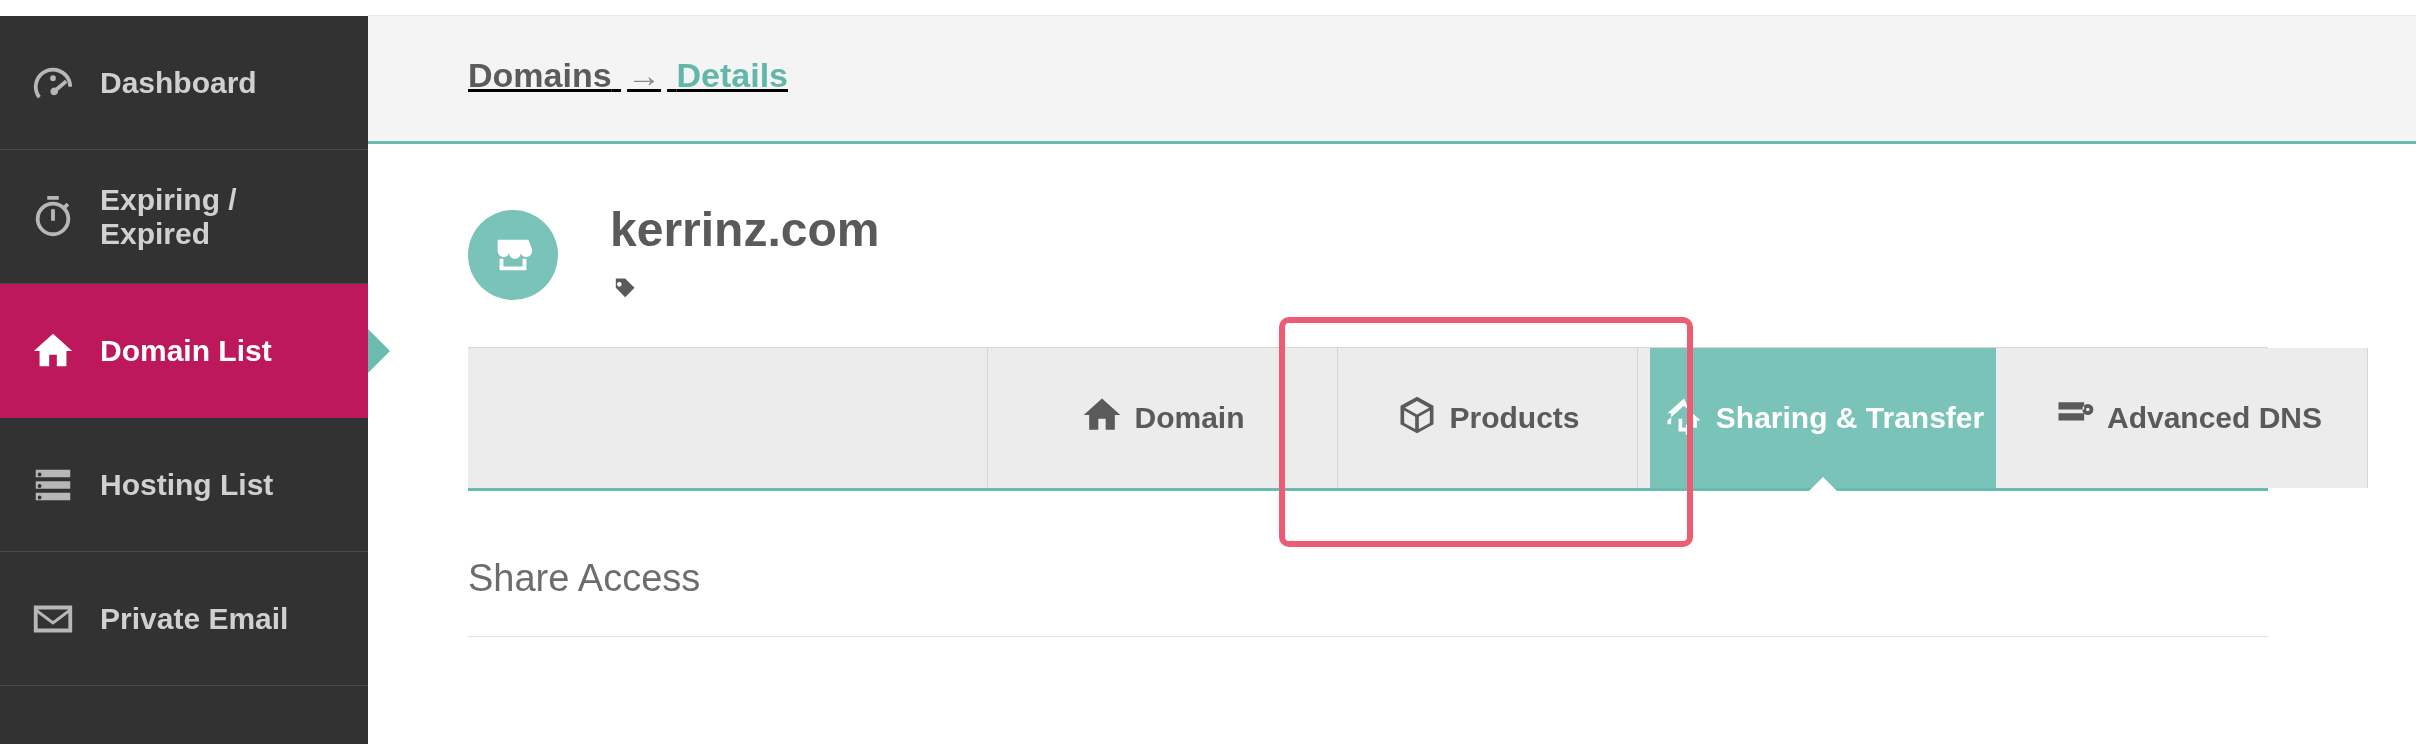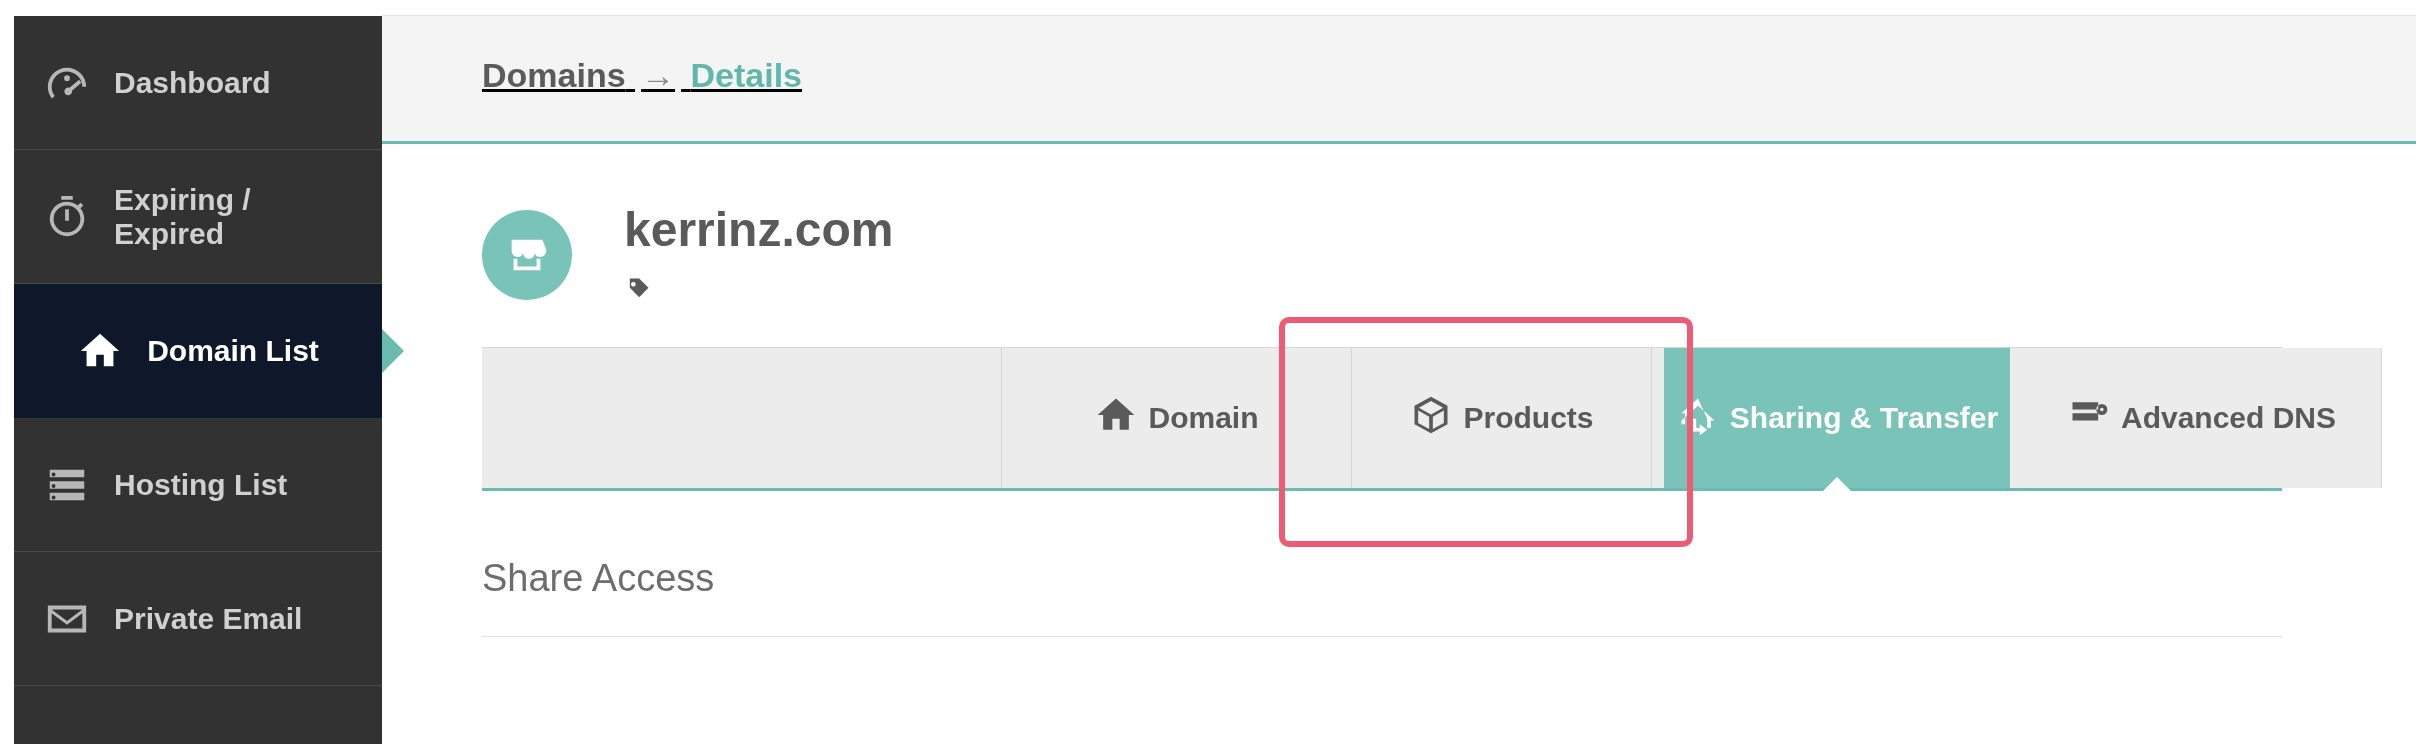--- a/index.html
+++ b/index.html
@@ -3,21 +3,21 @@
 <meta charset="utf-8">
 <style>
   * { box-sizing: border-box; margin: 0; padding: 0; }
   body {
     font-family: -apple-system, BlinkMacSystemFont, "Segoe UI", Arial, sans-serif;
     background: #fff;
     width: 2416px;
     height: 744px;
     overflow: hidden;
   }
-  .app { display: flex; width: 100%; height: 100%; padding-left: 14px; }
+  .app { display: flex; width: 100%; height: 100%; }
 
   
   .sidebar {
     width: 368px;
     background: #323232;
     flex-shrink: 0;
     display: flex;
     flex-direction: column;
   }
   .sidebar-top-gap {
@@ -31,24 +31,23 @@
     padding: 0 30px;
     height: 134px;
     color: #d0d0d0;
     font-size: 30px;
     font-weight: 600;
     border-bottom: 1px solid #4a4a4a;
     cursor: pointer;
     position: relative;
   }
   .sidebar-item.active {
-    background: #0f172a;
+    background: #be185d;
     color: #fff;
     border-bottom: none;
-    justify-content: center;
   }
   .sidebar-item.active::after {
     content: "";
     position: absolute;
     right: -22px;
     top: 50%;
     margin-top: -22px;
     width: 0; height: 0;
     border-top: 22px solid transparent;
     border-bottom: 22px solid transparent;

